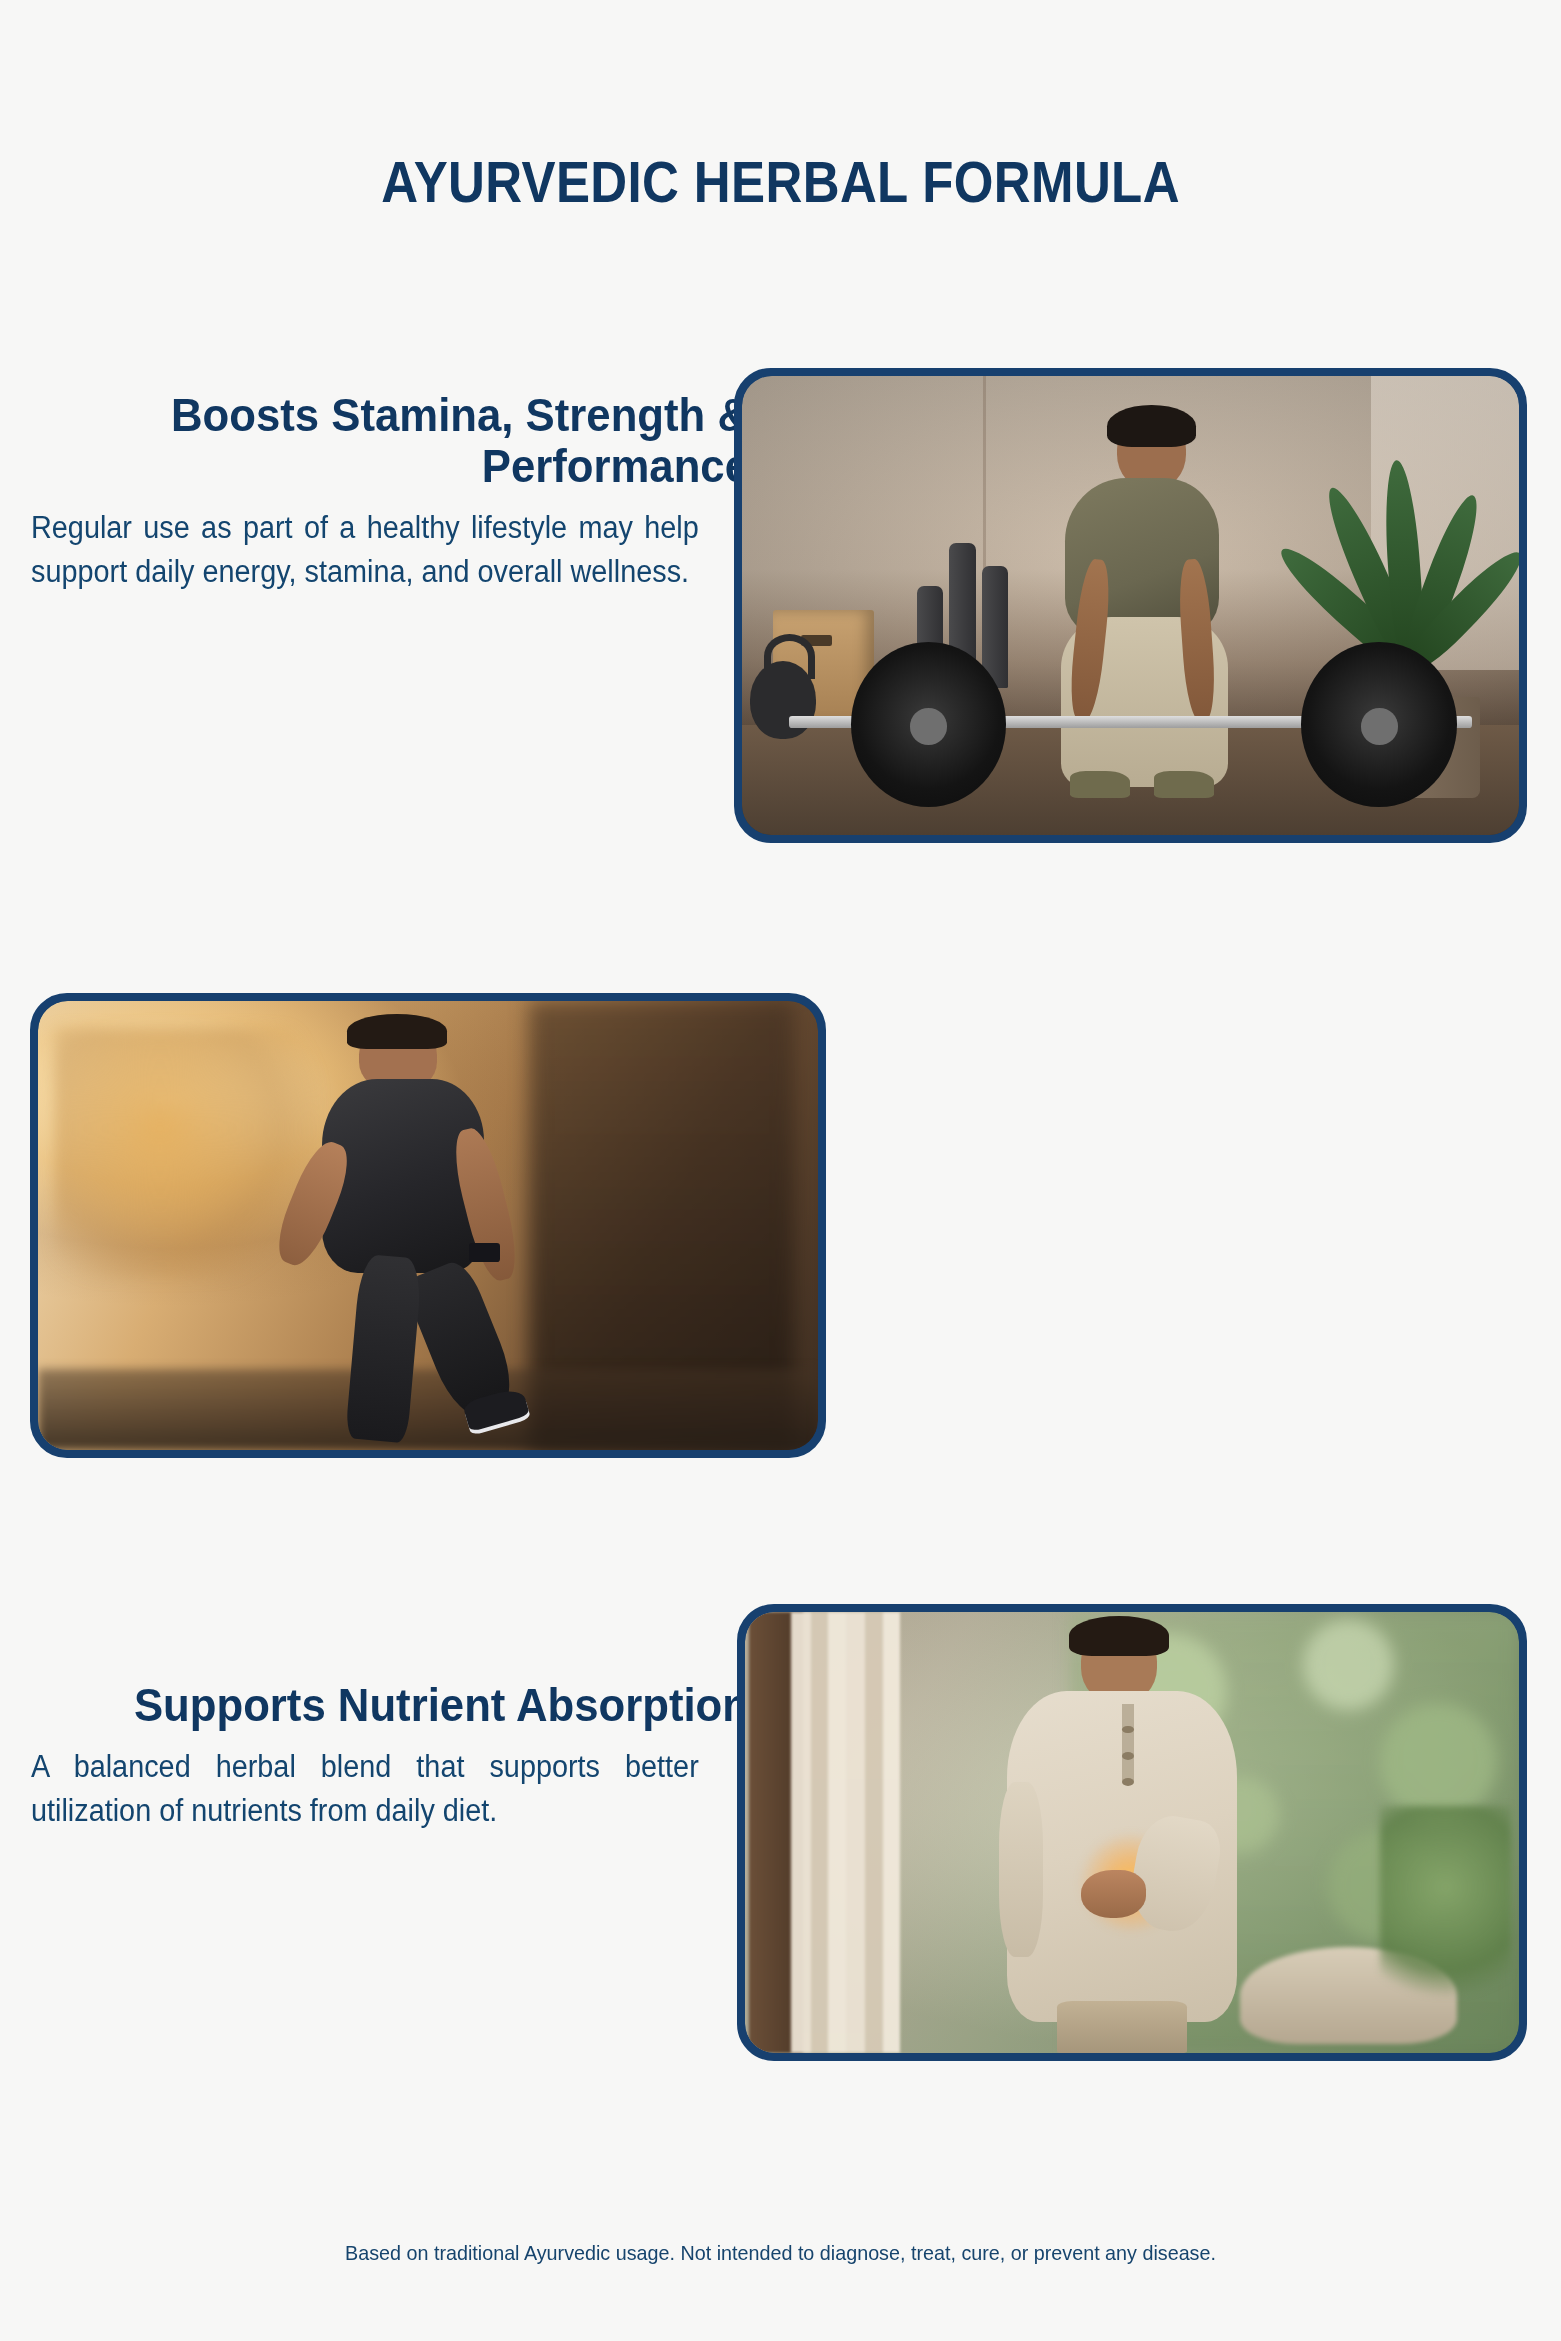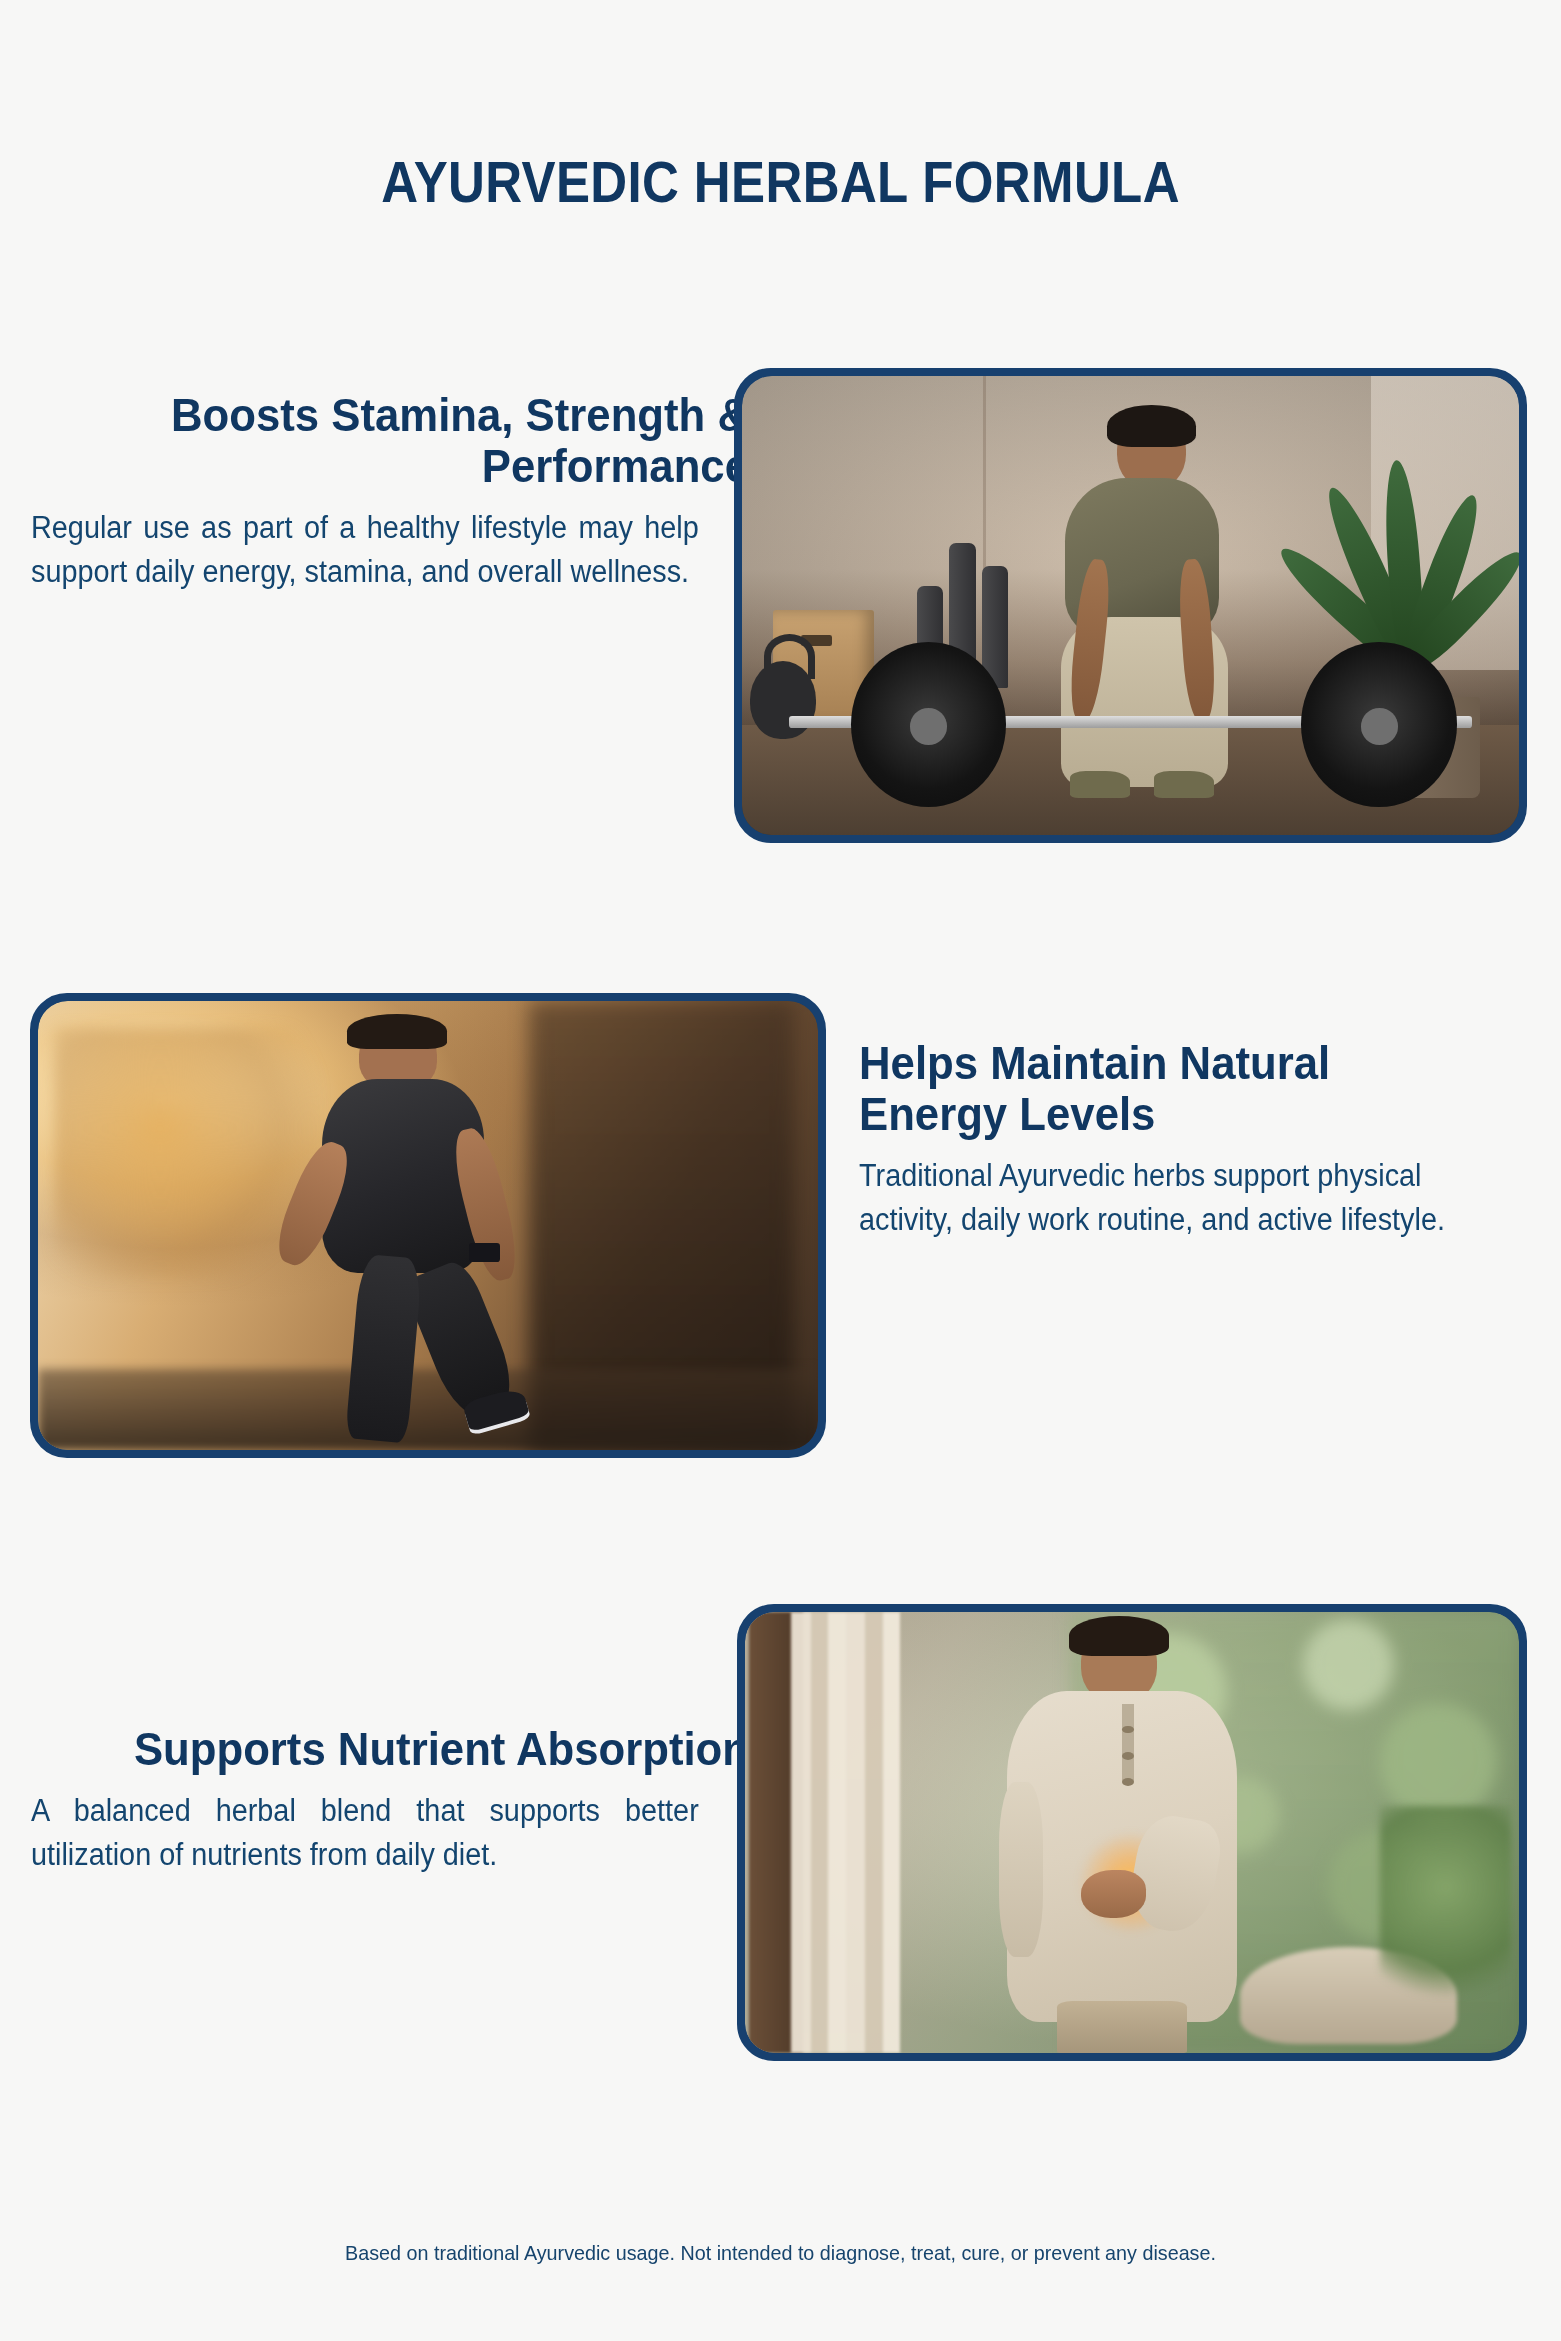--- a/index.html
+++ b/index.html
@@ -443,26 +443,22 @@
         <div class="run-leg-back"></div>
         <div class="run-leg-front"></div>
         <div class="run-arm-back"></div>
         <div class="run-arm-front"></div>
         <div class="run-watch"></div>
         <div class="run-shoe"></div>
       </div>
     </div>
   </div>
 
-  <div class="benefit-text" style="left:859px; top:1038px; width:679px;">
-    <div class="benefit-heading align-left">Helps Maintain Natural Energy Levels</div>
-    <div class="benefit-body left">Traditional Ayurvedic herbs support physical activity, daily work routine, and active lifestyle.</div>
-  </div>
-
-  <div class="benefit-text" style="left:31px; top:1724px; width:718px;">
+
+  <div class="benefit-text" style="left:31px; top:1680px; width:718px;">
     <div class="benefit-heading align-right">Supports Nutrient Absorption</div>
     <div class="benefit-body justify">A balanced herbal blend that supports better utilization of nutrients from daily diet.</div>
   </div>
 
   <div class="img-card" style="left:737px; top:1604px; width:790px; height:457px;">
     <div class="photo photo-calm">
       <div class="calm-bokeh"></div>
       <div class="calm-post"></div>
       <div class="calm-curtain"></div>
       <div class="calm-basin"></div>

